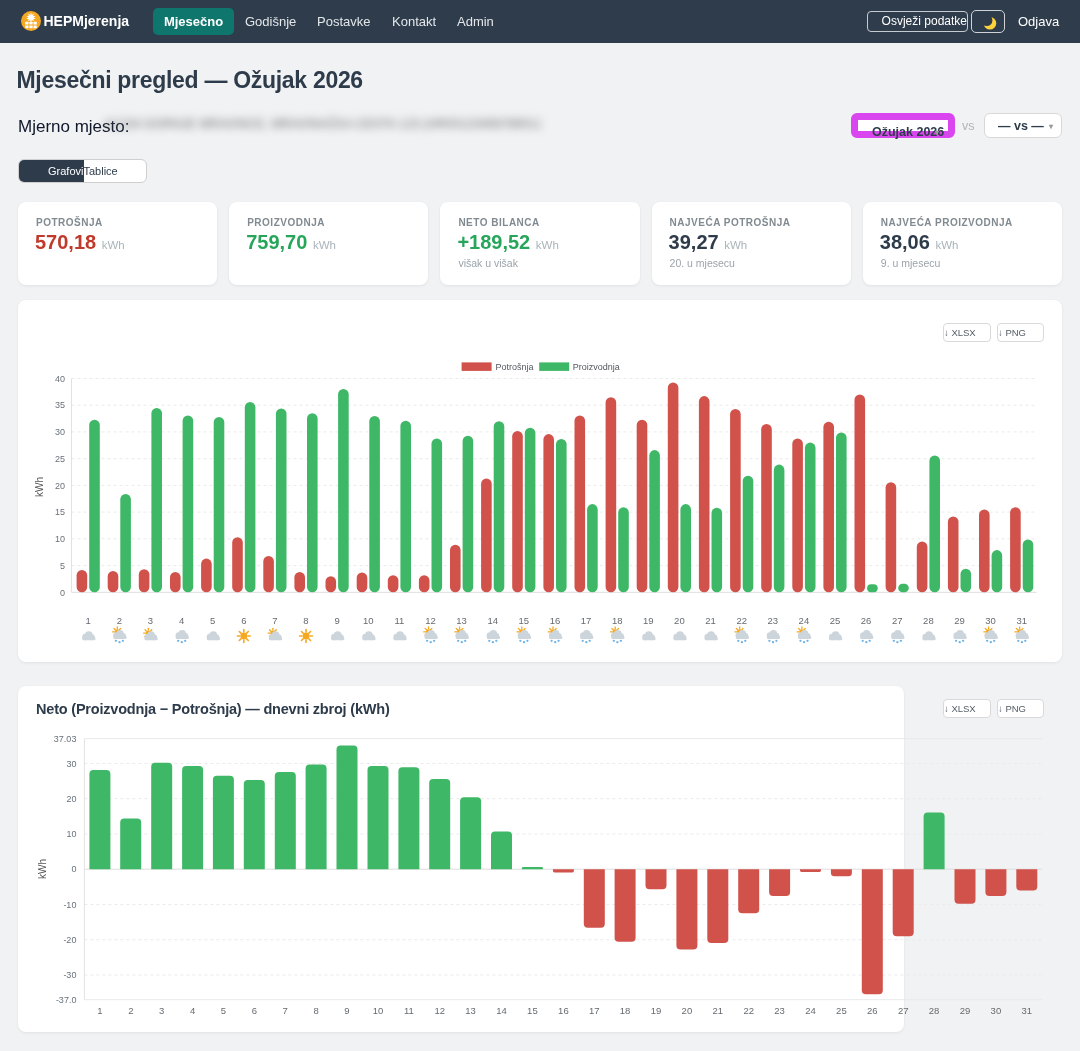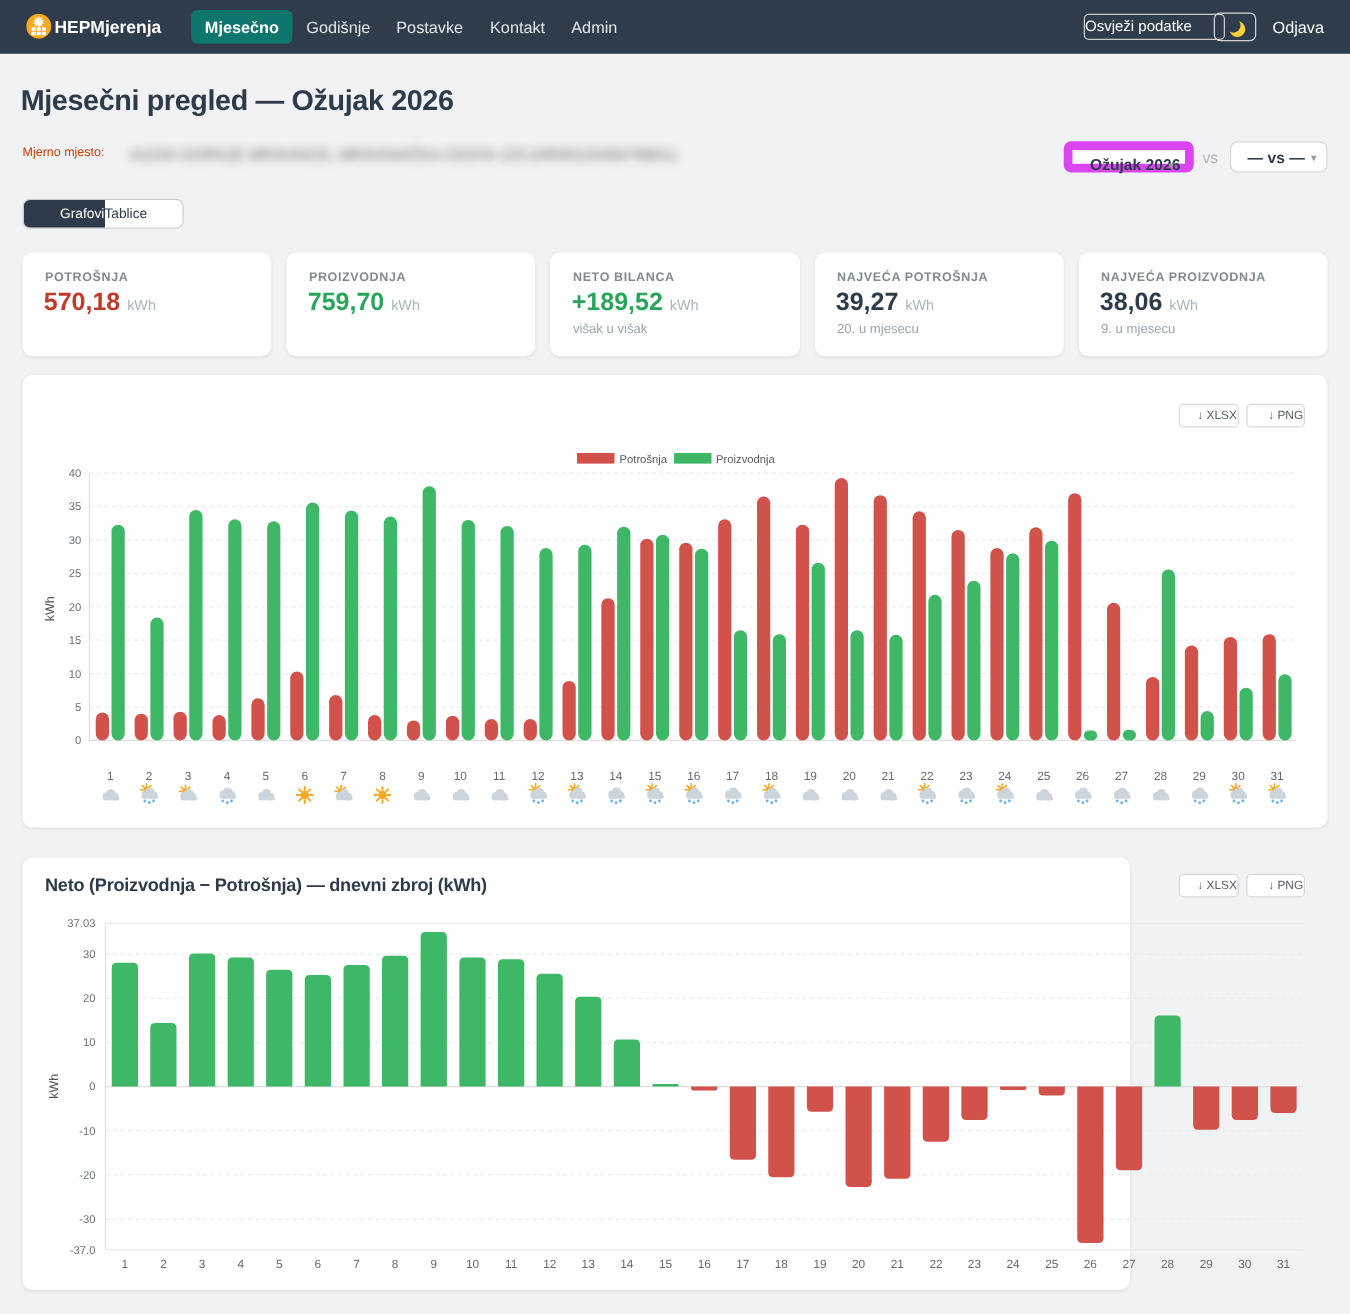--- a/index.html
+++ b/index.html
@@ -1,18 +1,18 @@
 <!DOCTYPE html>
 <html lang="hr"><head><meta charset="utf-8"><title>HEPMjerenja</title>
 <style>
 *{box-sizing:border-box;margin:0;padding:0}
 body{font-family:"Liberation Sans",sans-serif;background:#f1f2f3;width:1080px;height:1051px;position:relative;overflow:hidden}
 .abs{position:absolute}
 .card{position:absolute;background:#fff;border-radius:8px;box-shadow:0 1px 3px rgba(0,0,0,.07)}
-.btn{position:absolute;background:#fff;border:1px solid #d9d9d9;border-radius:4px;font-size:9.5px;color:#555d66;text-align:right;line-height:18px}
+.btn{position:absolute;background:#fff;border:1px solid #d9d9d9;border-radius:4px;font-size:9.5px;color:#555d66;text-align:left;line-height:18px}
 </style></head>
 <body>
 
 <div class="abs" style="left:0;top:0;width:1080px;height:43px;background:#2e3c4b"></div>
 <svg width="20" height="20" viewBox="0 0 20 20" style="position:absolute;left:20.5px;top:11px">
 <circle cx="10" cy="10" r="10" fill="#f5a821"></circle>
 <g fill="#fff">
 <polygon points="10,1.4 10.8,3.9 13,2.5 12.1,4.9 14.7,4.9 12.6,6.4 14.9,7.7 12.3,7.9 13.2,10.3 10.9,9 10,11.5 9.1,9 6.8,10.3 7.7,7.9 5.1,7.7 7.4,6.4 5.3,4.9 7.9,4.9 7,2.5 9.2,3.9"></polygon>
 <rect x="4.2" y="10.8" width="3.3" height="2.8" rx="0.4"></rect>
 <rect x="8.35" y="10.8" width="3.3" height="2.8" rx="0.4"></rect>
@@ -21,31 +21,31 @@
 <rect x="8.35" y="14.4" width="3.3" height="2.8" rx="0.4"></rect>
 <rect x="12.5" y="14.4" width="3.3" height="2.8" rx="0.4"></rect>
 </g>
   </svg>
 <div class="abs" style="left:43.5px;top:0;height:30px;line-height:43px;color:#fff;font-size:14px;font-weight:bold">HEPMjerenja</div>
 <div class="abs" style="left:153px;top:7.5px;width:81px;height:27px;background:#0f766e;border-radius:5px;color:#fff;font-size:13px;font-weight:bold;text-align:center;line-height:27px">Mjesečno</div>
 <div class="abs" style="left:245px;top:0;height:43px;line-height:43px;color:#e3e7ea;font-size:13px">Godišnje</div>
 <div class="abs" style="left:317px;top:0;height:43px;line-height:43px;color:#e3e7ea;font-size:13px">Postavke</div>
 <div class="abs" style="left:392px;top:0;height:43px;line-height:43px;color:#e3e7ea;font-size:13px">Kontakt</div>
 <div class="abs" style="left:457px;top:0;height:43px;line-height:43px;color:#e3e7ea;font-size:13px">Admin</div>
-<div class="abs" style="left:867px;top:11px;width:113px;height:21px;border:1px solid #c6cbd0;border-radius:4px;color:#fff;font-size:12px;text-align:left;line-height:19px">Osvježi podatke</div>
+<div class="abs" style="left:867px;top:11px;width:101px;height:21px;border:1px solid #c6cbd0;border-radius:4px;color:#fff;font-size:12px;text-align:right;line-height:19px">Osvježi podatke</div>
 <div class="abs" style="left:971px;top:10px;width:34px;height:23px;border:1.5px solid #cfd3d7;border-radius:5px">
     <svg width="18" height="18" viewBox="0 0 18 18" style="position:absolute;left:8px;top:2.5px">
 <circle cx="9.9" cy="9.3" r="6.3" fill="#fdd23a"></circle>
 <circle cx="6.7" cy="6.4" r="5.7" fill="#2e3c4b"></circle>
 </svg>
   </div>
 <div class="abs" style="left:1018px;top:0;height:43px;line-height:43px;color:#fff;font-size:13px">Odjava</div>
 
 <div class="abs" style="left:16.5px;top:67px;font-size:23px;font-weight:bold;letter-spacing:-0.3px;color:#2d3b4a">Mjesečni pregled — Ožujak 2026</div>
-<div class="abs" style="left:18px;top:117px;font-size:10px;color:#c2410c">Mjerno mjesto:</div>
+<div class="abs" style="left:18px;top:117px;font-size:17px;color:#0f172a">Mjerno mjesto:</div>
 <div class="abs" style="left:104px;top:114px;width:437px;height:20px;overflow:hidden;filter:blur(4px);font-size:12.5px;color:#666b70;white-space:nowrap;line-height:20px">A1234 GORNJE MRAVINCE, MRAVINAČKA CESTA 123 (HR00123456789012)</div>
 <div class="abs" style="left:851px;top:112.5px;width:104px;height:25.5px;background:#fff;border:7px solid #d946ef;border-radius:6px;font-size:12.5px;font-weight:600;color:#2d3b4a;line-height:24px;white-space:nowrap;padding-left:14px">Ožujak 2026<span style="color:#999;font-size:8px;position:absolute;right:9px;top:1px">▾</span></div>
 <div class="abs" style="left:962px;top:119px;font-size:12.5px;color:#b0b6ba">vs</div>
 <div class="abs" style="left:984px;top:112.5px;width:78px;height:25.5px;background:#fff;border:1px solid #d8d8d8;border-radius:6px;font-size:12.5px;font-weight:600;color:#2d3b4a;line-height:24px;white-space:nowrap;padding-left:13px">— vs —<span style="color:#999;font-size:8px;position:absolute;right:8px;top:1px">▾</span></div>
 
 <div class="abs" style="left:18px;top:159px;width:129px;height:23.5px;border:1px solid #cfcfcf;border-radius:6px;overflow:hidden;background:#fff">
 <div style="position:absolute;left:0;top:0;width:64.5px;height:23px;background:#2d3b4a;color:#fff;font-size:11px;text-align:right;line-height:22px">Grafovi</div>
 <div style="position:absolute;left:64.5px;top:0;width:64.5px;height:38px;color:#2d3b4a;font-size:11px;text-align:left;line-height:22px">Tablice</div>
 </div>
 

